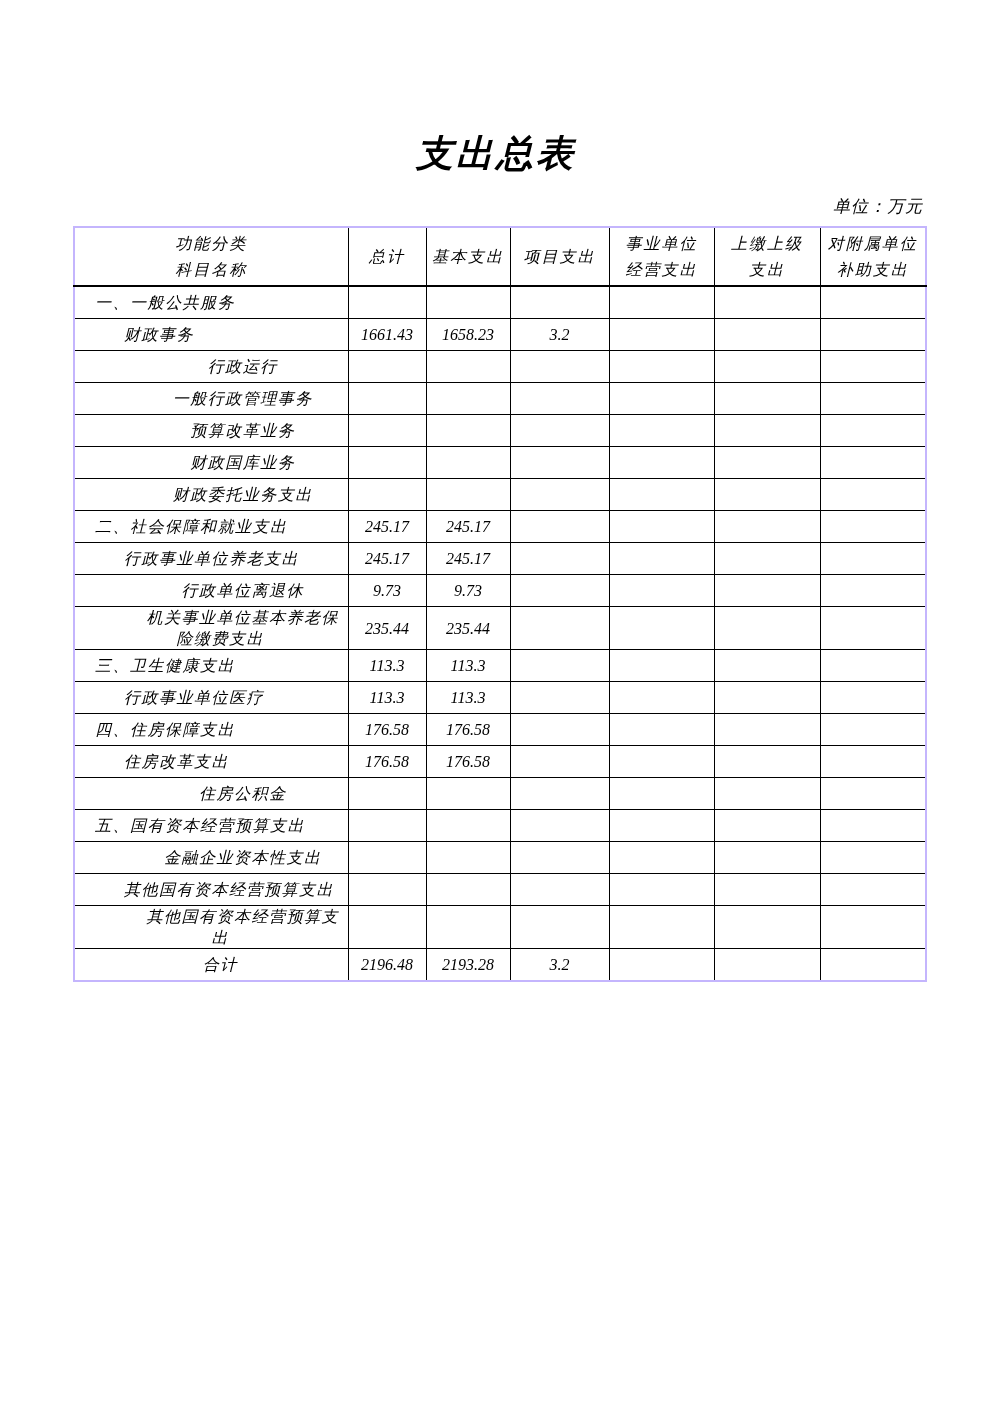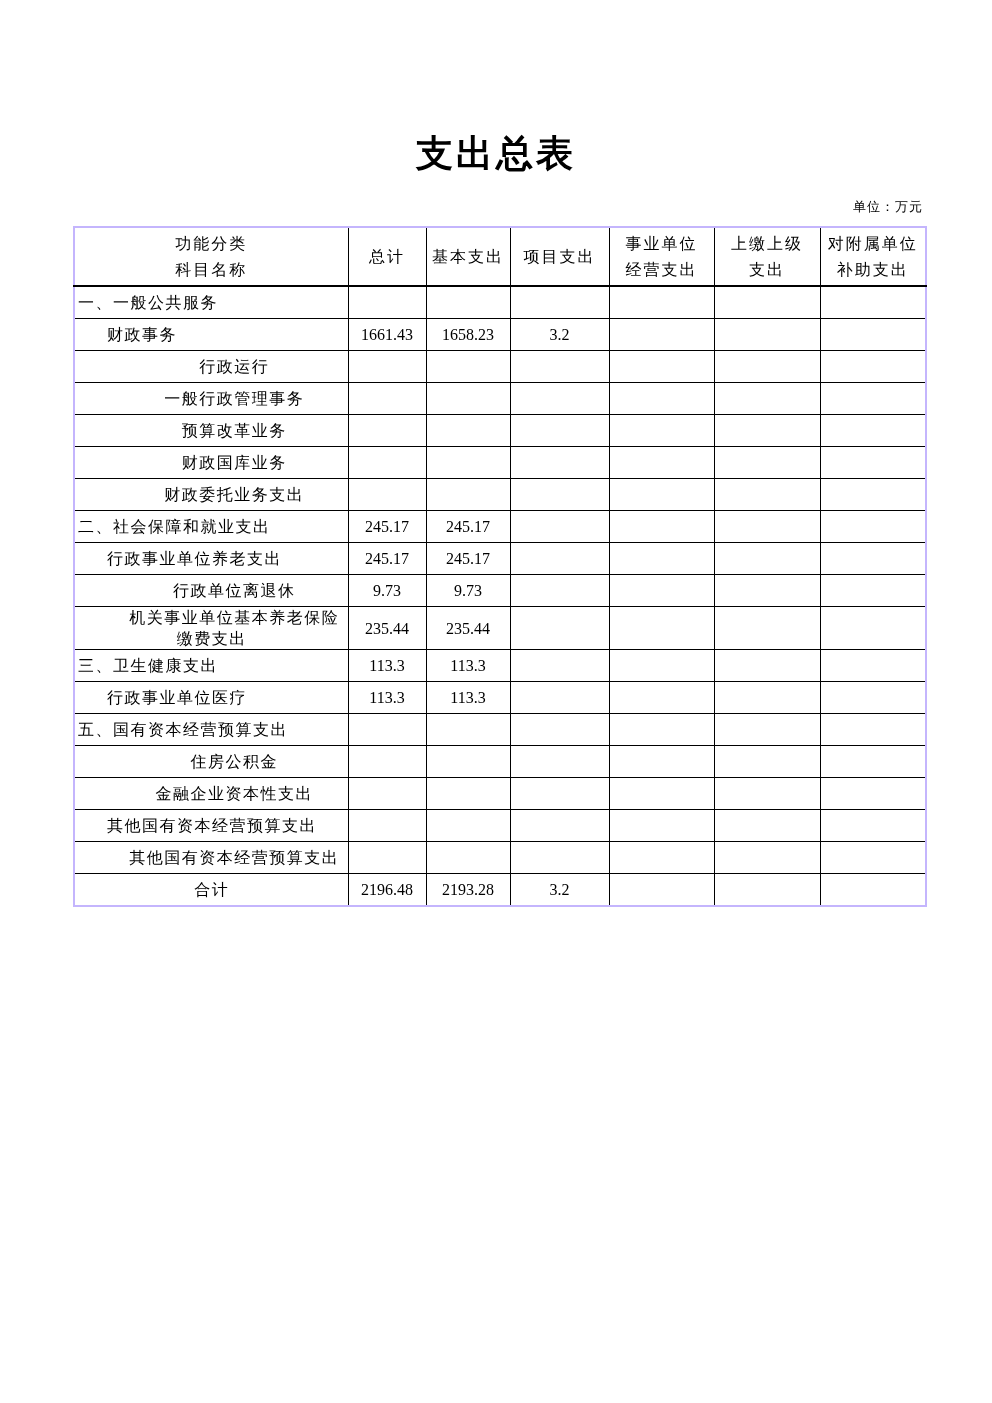--- a/index.html
+++ b/index.html
@@ -8,40 +8,41 @@
     background: #ffffff;
   }
   .page {
     width: 992px;
     height: 1403px;
     background: #ffffff;
     color: #000000;
     font-family: "Liberation Serif", serif;
     overflow: hidden;
     position: relative;
+    font-style: italic;
   }
   .doc-title {
     margin: 0;
     padding-top: 132px;
     text-align: center;
     font-family: "Liberation Sans", sans-serif;
     font-size: 37px;
     font-weight: 700;
     letter-spacing: 3px;
     line-height: 44px;
   }
   .content {
     width: 852px;
     margin-left: 73px;
   }
   .unit-line {
     margin-top: 20px;
     margin-bottom: 8px;
     text-align: right;
-    font-size: 13px;
+    font-size: 17px;
     letter-spacing: 1px;
     line-height: 22px;
     padding-right: 2px;
   }
   table.budget {
     border-collapse: collapse;
     table-layout: fixed;
     width: 852px;
     border: 2px solid #c4b5fd;
   }
@@ -62,21 +63,21 @@
     border: 1px solid #000000;
     height: 31px;
     font-size: 16px;
     vertical-align: middle;
     padding: 0 2px;
     line-height: 21px;
     overflow: hidden;
   }
   .budget td.label {
     text-align: left;
-    padding-left: 3px;
+    padding-left: 20px;
     letter-spacing: 1.5px;
   }
   .budget td.label.indent-0 { text-indent: 0; }
   .budget td.label.indent-1 { text-indent: 29px; }
   .budget td.label.indent-2 { text-indent: 45px; text-align: center; }
   .budget td.num {
     text-align: center;
     letter-spacing: 0;
   }
   .budget tr.total-row td.label {
@@ -228,30 +229,48 @@
           <tr>
             <td class="label indent-1">行政事业单位医疗</td>
             <td class="num">113.3</td>
             <td class="num">113.3</td>
             <td class="num"></td>
             <td class="num"></td>
             <td class="num"></td>
             <td class="num"></td>
           </tr>
           <tr>
+            <td class="label indent-0">四、住房保障支出</td>
+            <td class="num">176.58</td>
+            <td class="num">176.58</td>
+            <td class="num"></td>
+            <td class="num"></td>
+            <td class="num"></td>
+            <td class="num"></td>
+          </tr>
+          <tr>
+            <td class="label indent-1">住房改革支出</td>
+            <td class="num">176.58</td>
+            <td class="num">176.58</td>
+            <td class="num"></td>
+            <td class="num"></td>
+            <td class="num"></td>
+            <td class="num"></td>
+          </tr>
+          <tr>
+            <td class="label indent-2">住房公积金</td>
+            <td class="num"></td>
+            <td class="num"></td>
+            <td class="num"></td>
+            <td class="num"></td>
+            <td class="num"></td>
+            <td class="num"></td>
+          </tr>
+          <tr>
             <td class="label indent-0">五、国有资本经营预算支出</td>
-            <td class="num"></td>
-            <td class="num"></td>
-            <td class="num"></td>
-            <td class="num"></td>
-            <td class="num"></td>
-            <td class="num"></td>
-          </tr>
-          <tr>
-            <td class="label indent-2">住房公积金</td>
             <td class="num"></td>
             <td class="num"></td>
             <td class="num"></td>
             <td class="num"></td>
             <td class="num"></td>
             <td class="num"></td>
           </tr>
           <tr>
             <td class="label indent-2">金融企业资本性支出</td>
             <td class="num"></td>

